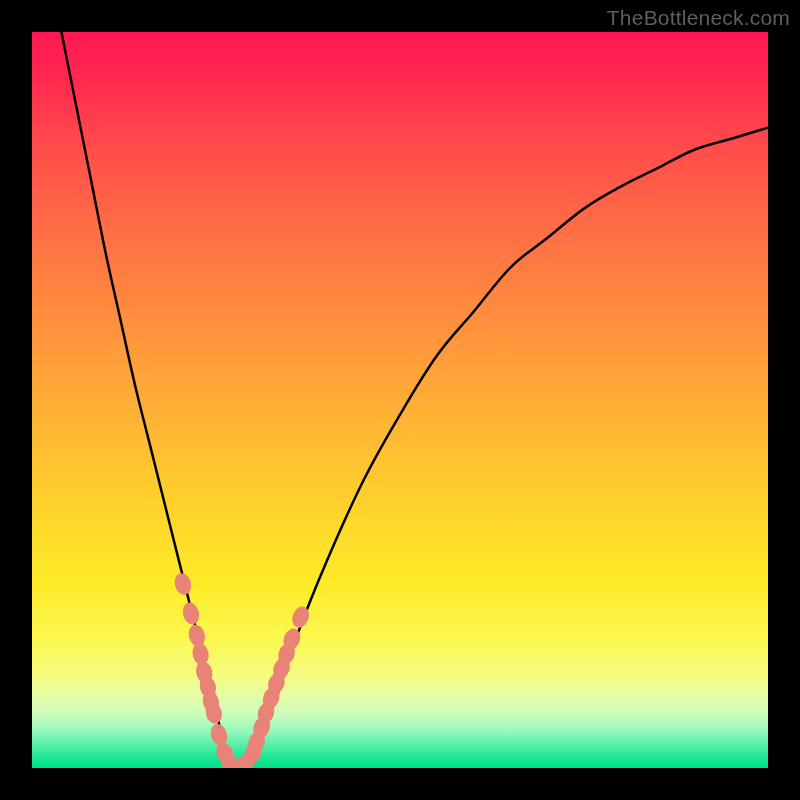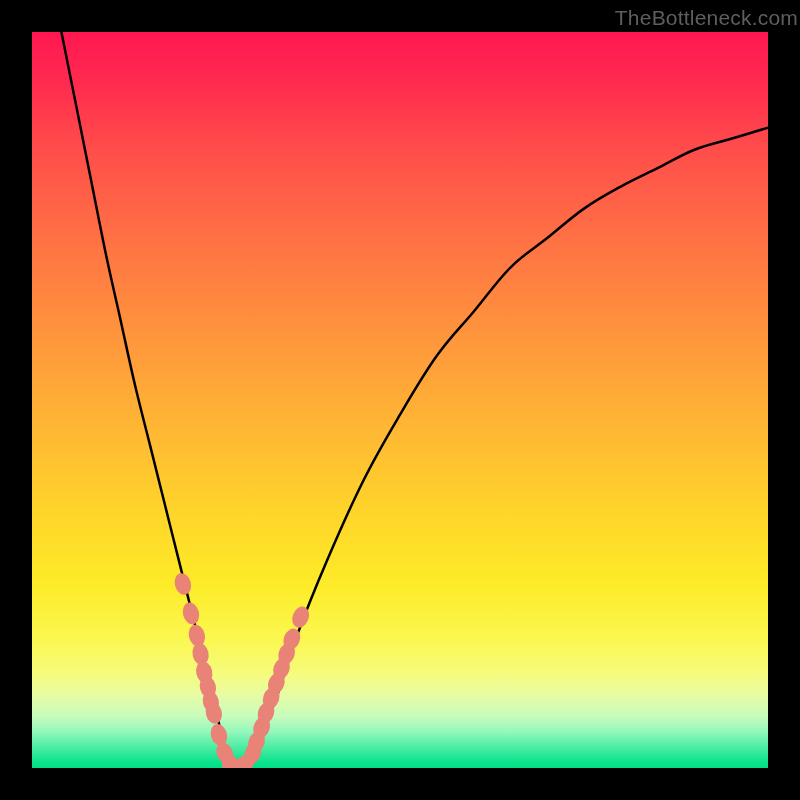--- a/index.html
+++ b/index.html
@@ -47,21 +47,21 @@
       #c7fcbc 93%,
       #95f8bb 95%,
       #52eea5 97%,
       #10e48f 99%,
       #00df85 100%
     );
   }
   .watermark {
     position: absolute;
     top: 6px;
-    right: 2px;
+    right: 10px;
     color: #5e5e5e;
     font-size: 21px;
     font-weight: 500;
     letter-spacing: 0.2px;
     user-select: none;
   }
   svg.curve {
     position: absolute;
     inset: 0;
     width: 736px;

